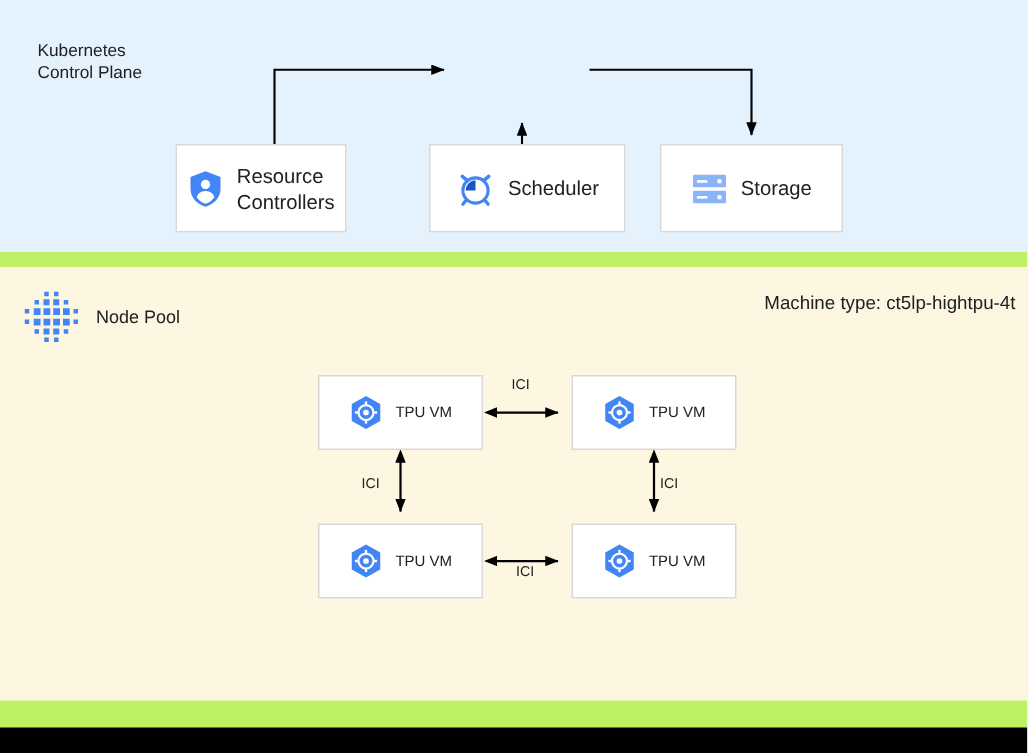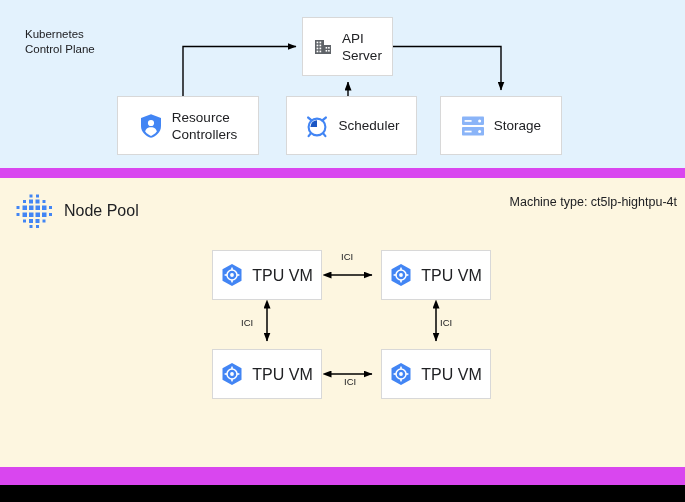--- a/index.html
+++ b/index.html
@@ -4,21 +4,21 @@
 <style>
   html, body {
     margin: 0;
     padding: 0;
     background: #ffffff;
   }
   #page {
     position: relative;
     width: 685px;
     height: 502px;
-    background: #d946ef;
+    background: #bef264;
     font-family: "Liberation Sans", sans-serif;
     overflow: hidden;
     text-decoration: underline;
   }
 
   
   .band {
     position: absolute;
     left: 0;
     width: 685px;
@@ -47,21 +47,21 @@
     line-height: 15px;
     white-space: pre-line;
   }
   #control-plane-label {
     left: 25px;
     top: 27px;
   }
   #node-pool-label {
     left: 64px;
     top: 203px;
-    font-size: 16px;
+    font-size: 12px;
     line-height: 16px;
   }
 
   
   #nodepool-meta {
     position: absolute;
     right: 8px;
     top: 194px;
     text-align: right;
     color: #202124;
@@ -88,30 +88,30 @@
     line-height: 17px;
     white-space: pre-line;
   }
   .card .icon {
     flex: 0 0 auto;
     display: block;
     line-height: 0;
   }
 
   #card-api-server   { left: 302px; top: 17px;  width: 91px;  height: 59px; }
-  #card-resource     { left: 117px; top: 96px;  width: 142px; height: 59px; }
+  #card-resource     { left: 117px; top: 96px;  width: 114px; height: 59px; }
   #card-scheduler    { left: 286px; top: 96px;  width: 131px; height: 59px; }
   #card-storage      { left: 440px; top: 96px;  width: 122px; height: 59px; }
 
   #tpu-vm-1 { left: 212px; top: 250px; width: 110px; height: 50px; }
   #tpu-vm-2 { left: 381px; top: 250px; width: 110px; height: 50px; }
   #tpu-vm-3 { left: 212px; top: 349px; width: 110px; height: 50px; }
   #tpu-vm-4 { left: 381px; top: 349px; width: 110px; height: 50px; }
 
-  .tpu-card .label { font-size: 16px; }
+  .tpu-card .label { font-size: 10px; }
 
   
   .connectors {
     position: absolute;
     left: 0;
     top: 0;
     width: 685px;
     height: 502px;
     pointer-events: none;
   }
@@ -149,42 +149,20 @@
       </marker>
     </defs>
 
     <path d="M 183,96 L 183,46.5 L 296,46.5" fill="none" stroke="#000000" stroke-width="1.4" marker-end="url(#arrowhead)"></path>
 
     <path d="M 348,96 L 348,82" fill="none" stroke="#000000" stroke-width="1.4" marker-end="url(#arrowhead)"></path>
 
     <path d="M 393,46.5 L 501,46.5 L 501,90" fill="none" stroke="#000000" stroke-width="1.4" marker-end="url(#arrowhead)"></path>
   </svg>
 
-  <div class="card" id="card-api-server">
-    <span class="icon">
-      <svg width="20" height="20" viewBox="0 0 20 20">
-        <rect x="2" y="3" width="9" height="14" fill="#5f6368"></rect>
-        <rect x="11" y="8" width="7" height="9" fill="#5f6368"></rect>
-        <rect x="3.6" y="4.6" width="1.7" height="1.7" fill="#ffffff"></rect>
-        <rect x="6.5" y="4.6" width="1.7" height="1.7" fill="#ffffff"></rect>
-        <rect x="3.6" y="7.6" width="1.7" height="1.7" fill="#ffffff"></rect>
-        <rect x="6.5" y="7.6" width="1.7" height="1.7" fill="#ffffff"></rect>
-        <rect x="3.6" y="10.6" width="1.7" height="1.7" fill="#ffffff"></rect>
-        <rect x="6.5" y="10.6" width="1.7" height="1.7" fill="#ffffff"></rect>
-        <rect x="3.6" y="13.6" width="1.7" height="1.7" fill="#ffffff"></rect>
-        <rect x="6.5" y="13.6" width="1.7" height="1.7" fill="#ffffff"></rect>
-        <rect x="12.6" y="10" width="1.6" height="1.6" fill="#ffffff"></rect>
-        <rect x="15.1" y="10" width="1.6" height="1.6" fill="#ffffff"></rect>
-        <rect x="12.6" y="13" width="1.6" height="1.6" fill="#ffffff"></rect>
-        <rect x="15.1" y="13" width="1.6" height="1.6" fill="#ffffff"></rect>
-      </svg>
-    </span>
-    <span class="label">API
-Server</span>
-  </div>
 
   <div class="card" id="card-resource">
     <span class="icon">
       <svg width="24" height="26" viewBox="0 0 24 26">
         <path d="M12 1.2 L22 5 V13 C22 19 17.2 23.4 12 24.8 C6.8 23.4 2 19 2 13 V5 Z" fill="#4285f4"></path>
         <circle cx="12" cy="10" r="3.1" fill="#ffffff"></circle>
         <path d="M12 14.3 C8.6 14.3 6.3 16.3 6.3 18.6 C7.6 20.6 9.6 22.1 12 22.9
                  C14.4 22.1 16.4 20.6 17.7 18.6 C17.7 16.3 15.4 14.3 12 14.3 Z" fill="#ffffff"></path>
       </svg>
     </span>

